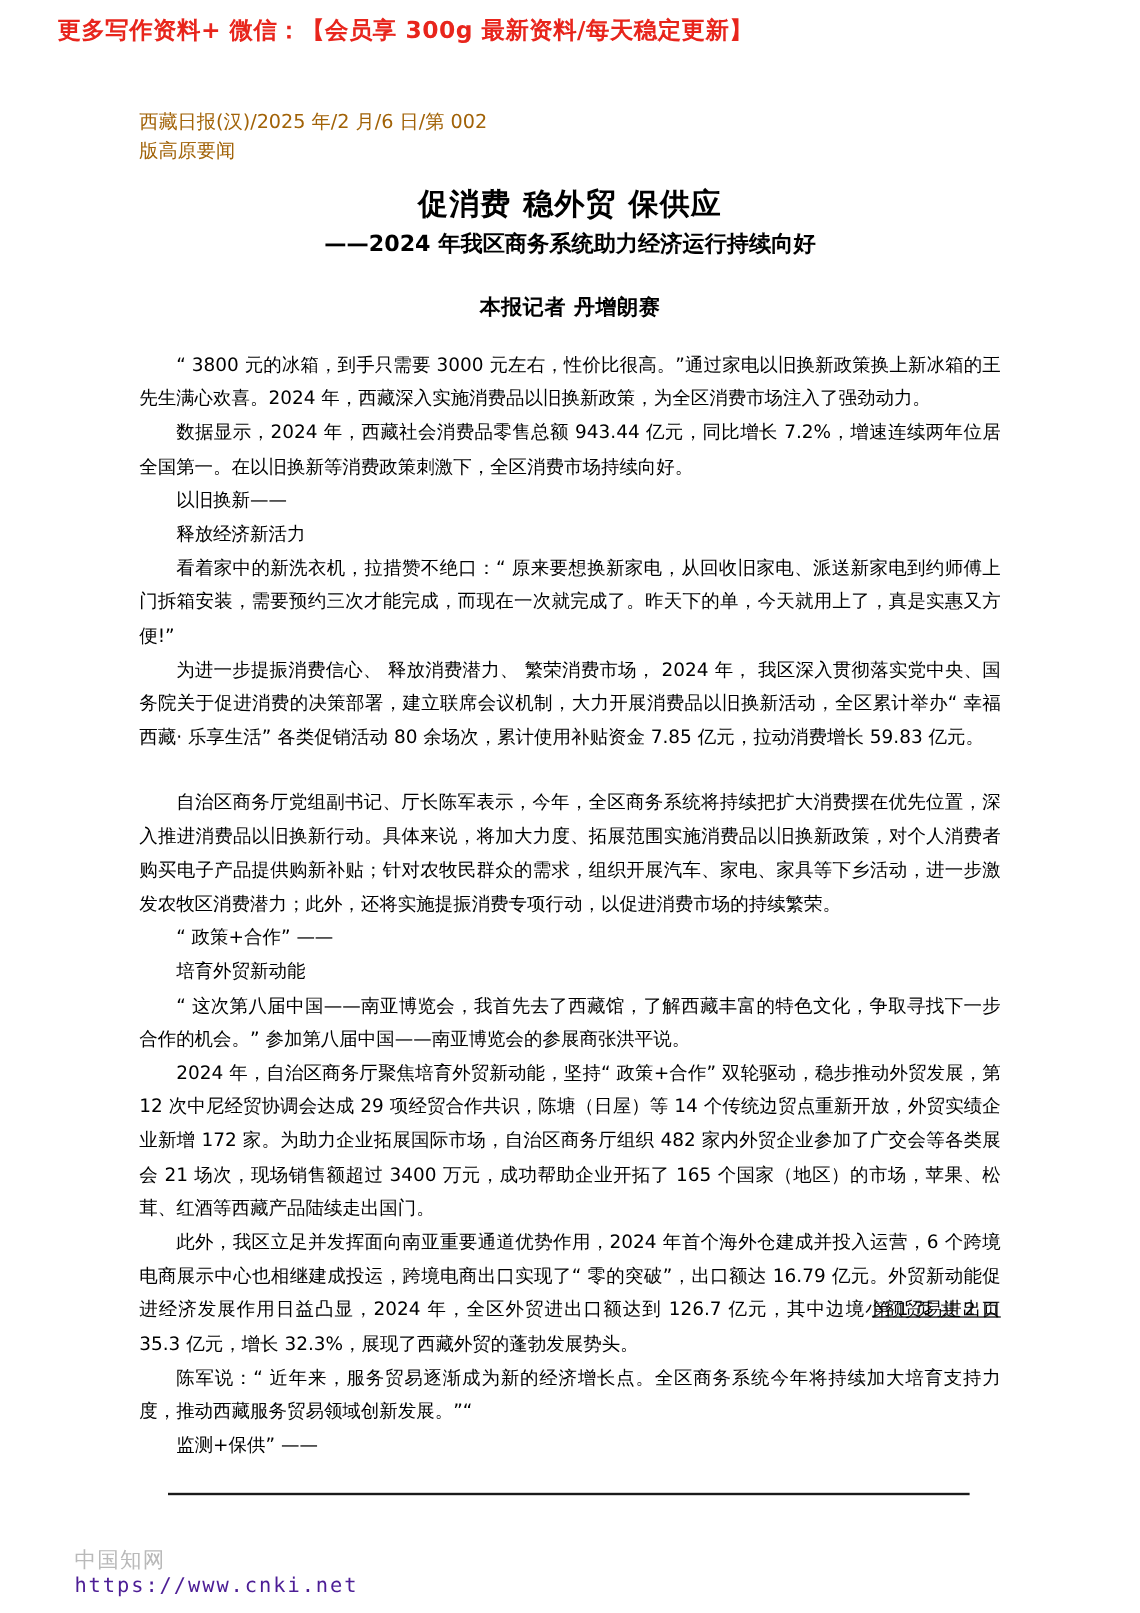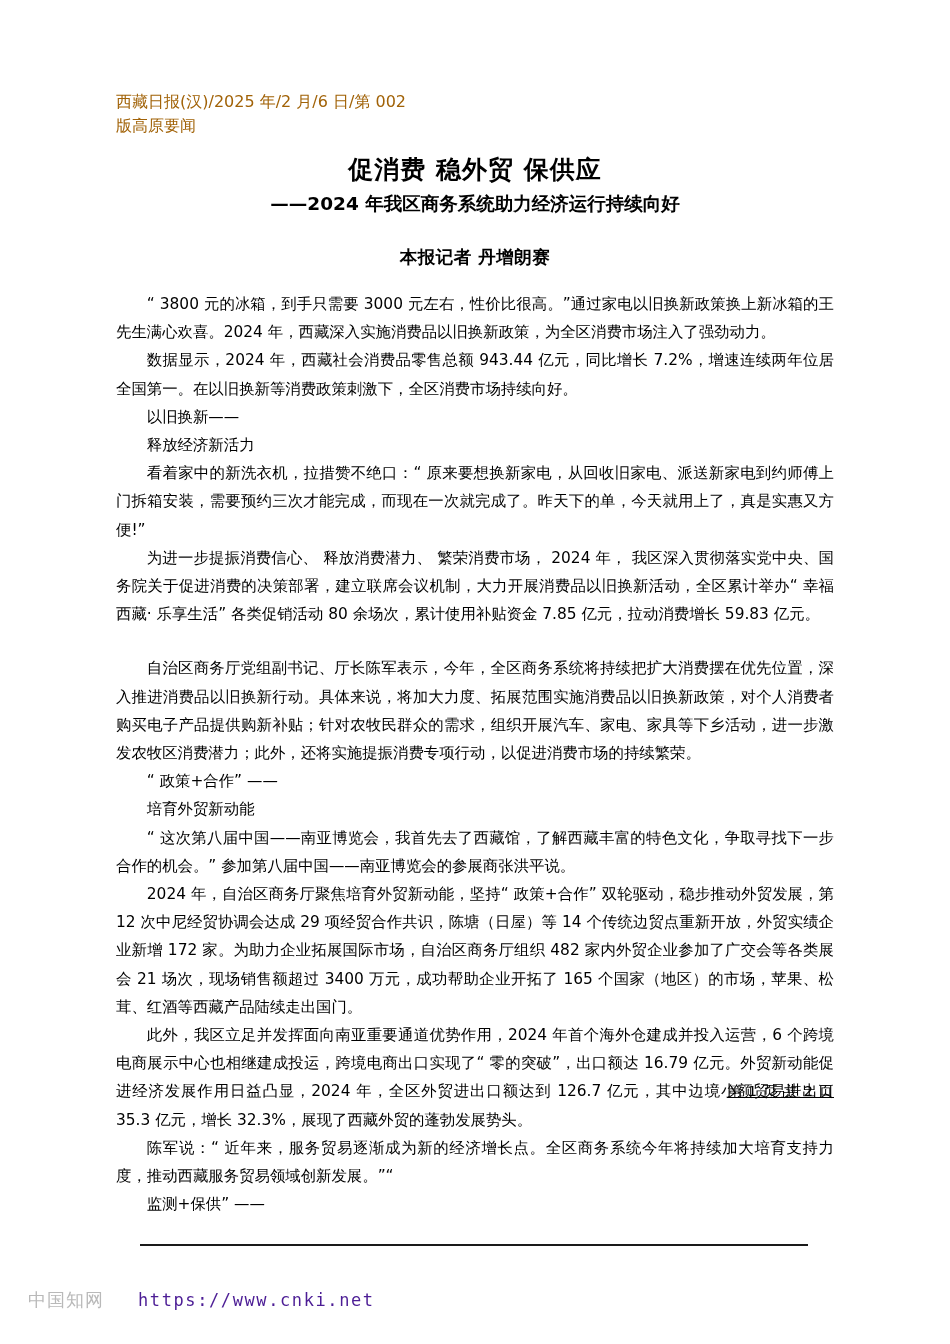--- a/index.html
+++ b/index.html
@@ -116,40 +116,42 @@
     background: #1a1a1a;
   }
 
   .cnki-watermark {
     position: absolute;
     left: 28px;
     top: 1288px;
     display: flex;
     align-items: baseline;
     color: #b9b9b9;
+    flex-direction: column;
   }
   .cnki-logo-text {
     font-size: 18px;
     letter-spacing: 1px;
     font-family: "DejaVu Sans", "Liberation Sans", sans-serif;
     color: #b9b9b9;
   }
   .cnki-url {
     margin-left: 34px;
     font-size: 17px;
     letter-spacing: 1.6px;
     font-family: "DejaVu Sans Mono", "Liberation Mono", monospace;
     color: #4c1d95;
   }
 </style>
 </head>
 <body>
 
 <div id="page">
 
+  <div class="promo-banner">更多写作资料+ 微信：【会员享 300g 最新资料/每天稳定更新】</div>
 
   <div class="doc">
 
     <div class="source-line">西藏日报(汉)/2025 年/2 月/6 日/第 002 版高原要闻</div>
 
     <div class="headline">促消费  稳外贸  保供应</div>
 
     <div class="subheadline">——2024 年我区商务系统助力经济运行持续向好</div>
 
     <div class="byline">本报记者  丹增朗赛</div>

